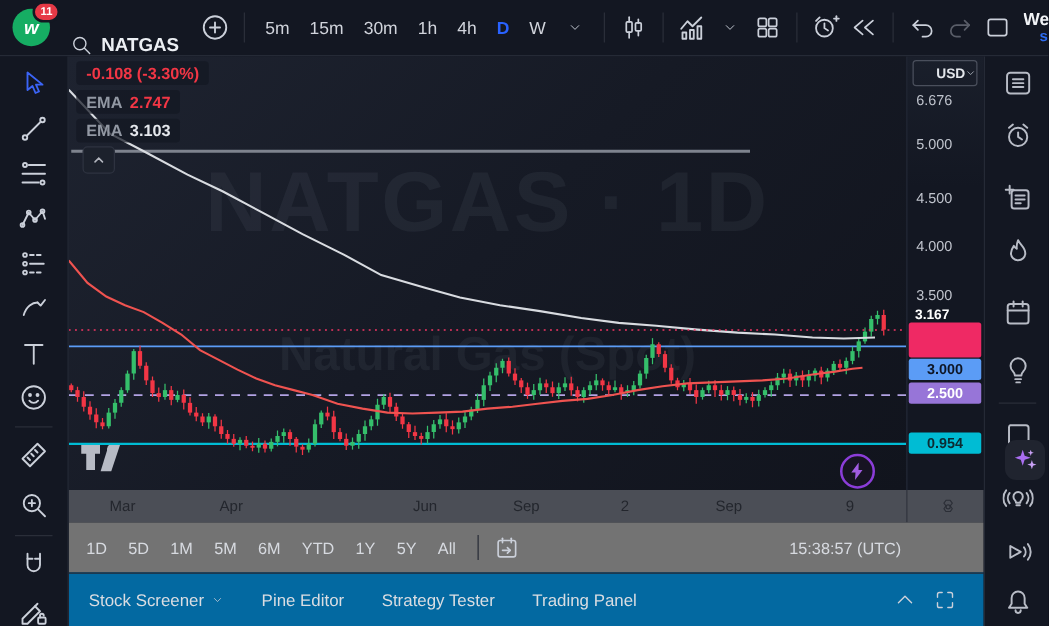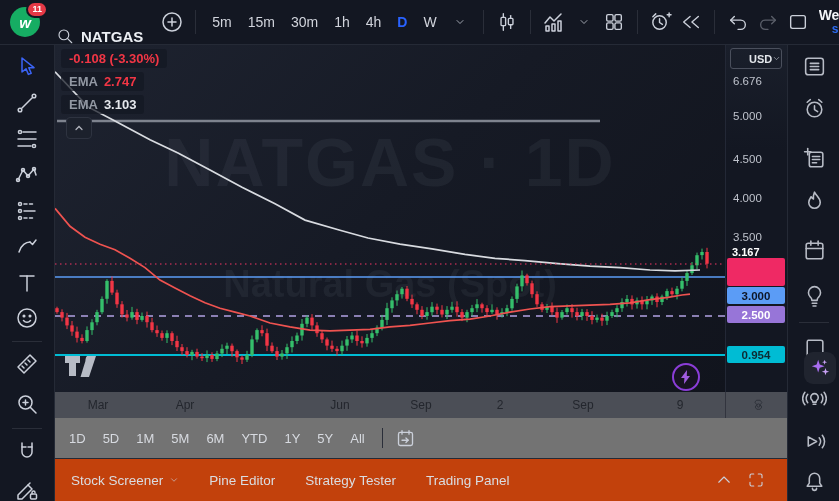--- a/index.html
+++ b/index.html
@@ -69,21 +69,21 @@
   #axis-gear{position:absolute;left:696px;top:6px;color:#2b2e36;}
 
   
   #range-bar{position:absolute;left:55px;top:418px;width:732px;height:40px;background:#737373;
           display:flex;align-items:center;padding-left:14px;z-index:9;}
   .rng{font-size:13px;color:#d7dae0;margin-right:17px;}
   #range-sep{width:1px;height:20px;background:#2a2e39;margin:0 12px 0 0;}
   #clock{position:absolute;right:66px;top:0;height:40px;display:flex;align-items:center;font-size:13px;color:#d7dae0;}
 
   
-  #footer{position:absolute;left:55px;top:458px;width:732px;height:43px;border-top:1px solid #252a36;background:#c2410c;
+  #footer{position:absolute;left:55px;top:458px;width:732px;height:43px;border-top:1px solid #252a36;background:#0369a1;
           display:flex;align-items:center;padding-left:16px;gap:30px;z-index:9;}
   .ft{font-size:13.5px;color:#dadde2;display:flex;align-items:center;gap:6px;}
   #footer-right{position:absolute;right:22px;display:flex;gap:14px;align-items:center;}
 
   
   #right-sidebar{position:absolute;left:787px;top:45px;width:52px;height:456px;border-left:1px solid #252a36;background:#131722;z-index:25;}
   .rs{position:absolute;left:13px;width:26px;height:26px;color:#b8bcc6;}
   .rs-div{position:absolute;left:11px;width:30px;height:1px;background:#2a2e39;}
   #ai-badge{position:absolute;left:16px;top:307px;width:32px;height:32px;border-radius:9px;background:#20242f;
           display:flex;align-items:center;justify-content:center;z-index:2;}
@@ -676,20 +676,21 @@
     <div id="range-sep"></div>
     <span class="ico">
       <svg width="21" height="21" viewBox="0 0 24 24">
           <rect x="4" y="5" width="16" height="15" rx="2"></rect>
           <line x1="8" y1="3" x2="8" y2="7"></line>
           <line x1="16" y1="3" x2="16" y2="7"></line>
           <path d="M8 14h7"></path>
           <polyline points="12.5 11.5 15 14 12.5 16.5"></polyline>
         </svg>
     </span>
+    <div id="clock">15:38:57 (UTC)</div>
   </div>
 
   <div id="footer">
     <span class="ft">
       <span>Stock Screener</span>
       <span class="ico">
         <svg width="10" height="10" viewBox="0 0 24 24">
             <polyline points="6 9 12 15 18 9"></polyline>
           </svg>
       </span>

